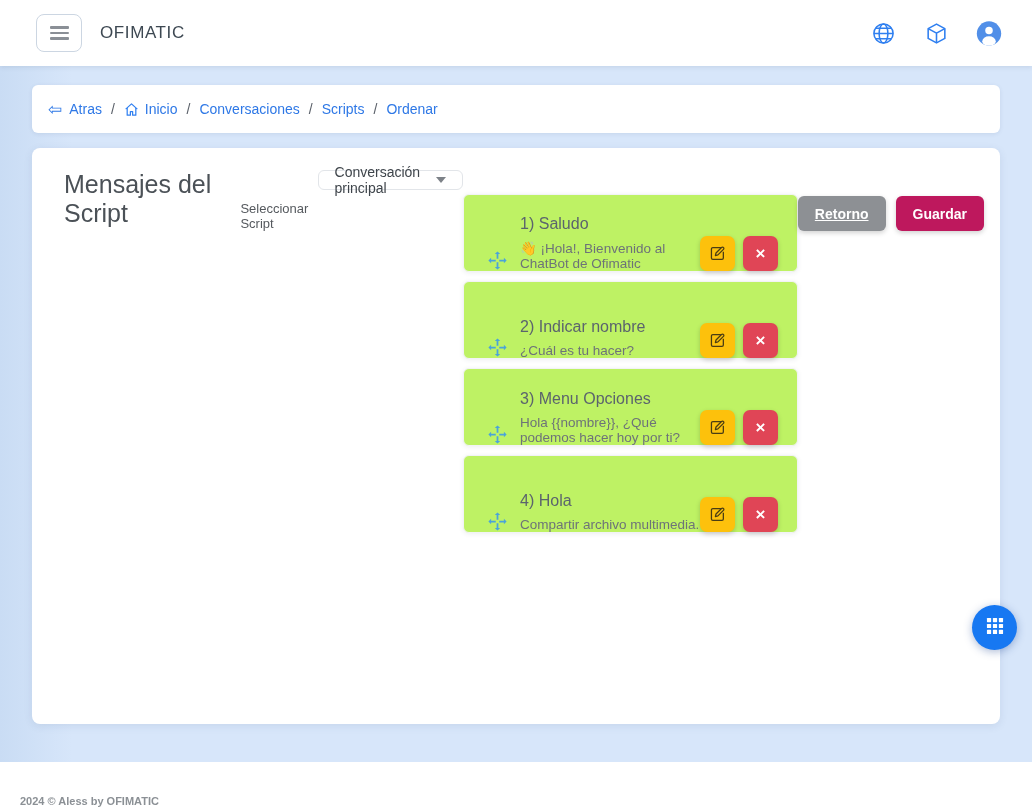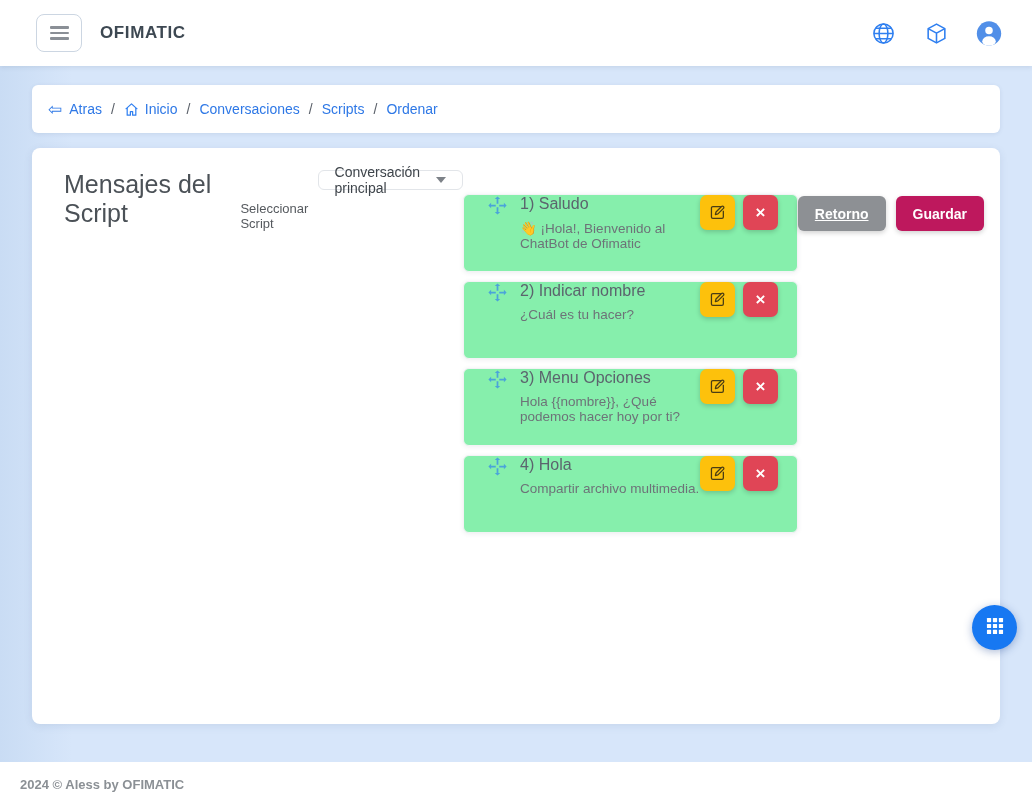--- a/index.html
+++ b/index.html
@@ -18,21 +18,21 @@
     box-shadow: 0 1px 5px rgba(40,60,90,.12);
     position: relative; z-index: 5;
   }
   .hamburger-btn {
     width: 46px; height: 38px; background: #fff;
     border: 1px solid #ccd6e2; border-radius: 8px;
     display: flex; flex-direction: column; justify-content: center; align-items: center;
     gap: 3px; cursor: pointer;
   }
   .hamburger-btn span { display: block; width: 19px; height: 2.5px; background: #8a8f96; border-radius: 1px; }
-  .brand { margin-left: 18px; font-size: 17px; font-weight: 700; letter-spacing: .6px; color: #3d4852; }
+  .brand { margin-left: 18px; font-size: 17px; font-weight: 400; letter-spacing: .6px; color: #3d4852; }
   .nav-right { margin-left: auto; display: flex; align-items: center; gap: 27px; }
   .nav-icon { width: 26px; height: 26px; display: flex; align-items: center; justify-content: center; cursor: pointer; }
 
   
   .content {
     flex: 1 1 auto; position: relative;
     background: linear-gradient(90deg, #c9dcf4 0%, #d7e6fa 7%, #d7e6fa 100%);
     padding: 19px 32px 0 32px;
   }
   .breadcrumb-card {
@@ -62,23 +62,23 @@
     position: relative; background: #fff;
   }
   .caret {
     margin-left: auto; width: 0; height: 0;
     border-left: 5px solid transparent; border-right: 5px solid transparent;
     border-top: 6px solid #7d8288;
   }
 
   .msg-list { margin-top: 24px; display: flex; flex-direction: column; gap: 9px; }
   .msg-item {
-    background: #86efac; border: 1px solid #f2f3f5; border-radius: 6px;
+    background: #bef264; border: 1px solid #f2f3f5; border-radius: 6px;
     box-shadow: 0 1px 5px rgba(60,70,90,.09);
-    height: 78px; display: flex; align-items: flex-start;
+    height: 78px; display: flex; align-items: flex-end;
     padding: 0 19px 0 10px;
   }
   .drag { width: 46px; display: flex; justify-content: center; cursor: grab; flex: 0 0 46px; }
   .msg-text { flex: 1 1 auto; min-width: 0; }
   .msg-title { font-size: 16px; color: #5b646d; margin-bottom: 7px; }
   .msg-sub { font-size: 13.5px; color: #6d7378; }
   .msg-actions { display: flex; gap: 8px; flex: 0 0 auto; }
   .sq-btn {
     width: 35px; height: 35px; border: none; border-radius: 7px;
     display: flex; align-items: center; justify-content: center; cursor: pointer;
@@ -101,22 +101,22 @@
     width: 45px; height: 45px; border-radius: 50%;
     background: #1778f2; border: none; cursor: pointer;
     display: flex; align-items: center; justify-content: center;
     box-shadow: 0 2px 8px rgba(20,60,140,.35);
     z-index: 10;
   }
 
   
   .footer {
     flex: 0 0 45px; background: #fff;
-    display: flex; align-items: center; padding-left: 20px;
-    font-size: 13px; font-weight: 700; color: #8b9095;
+    display: flex; align-items: flex-end; padding-left: 20px;
+    font-size: 11px; font-weight: 700; color: #8b9095;
   }
 </style>
 </head>
 <body>
 
 <header class="navbar">
   <button class="hamburger-btn">
     <span></span>
     <span></span>
     <span></span>

